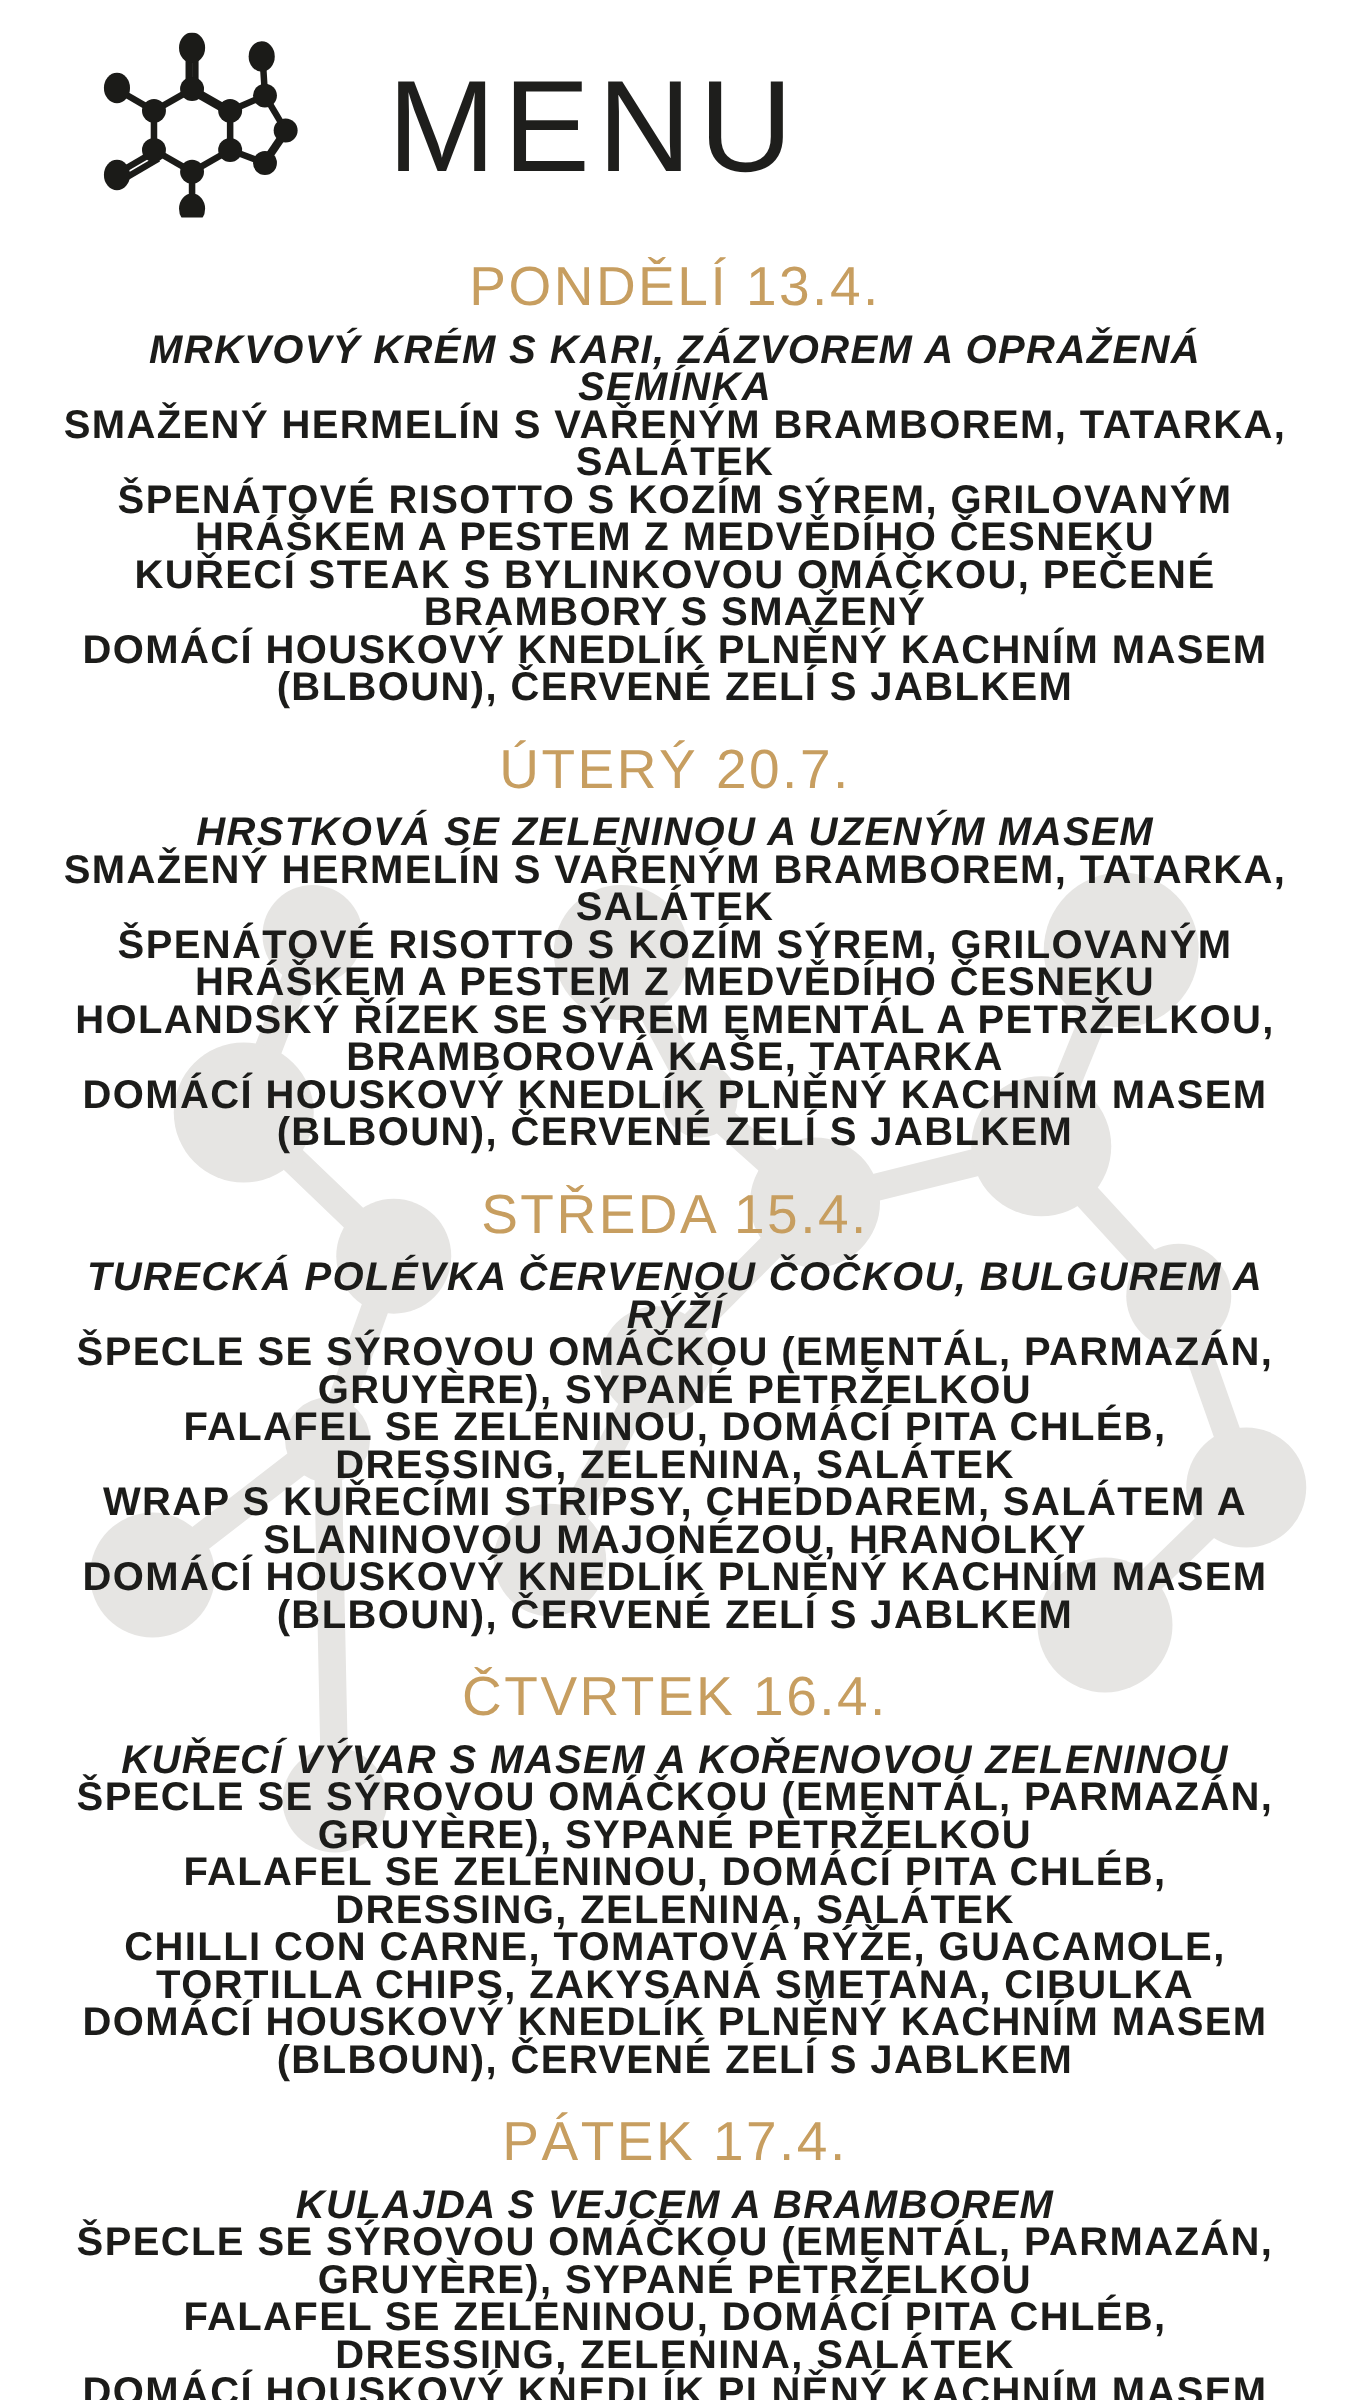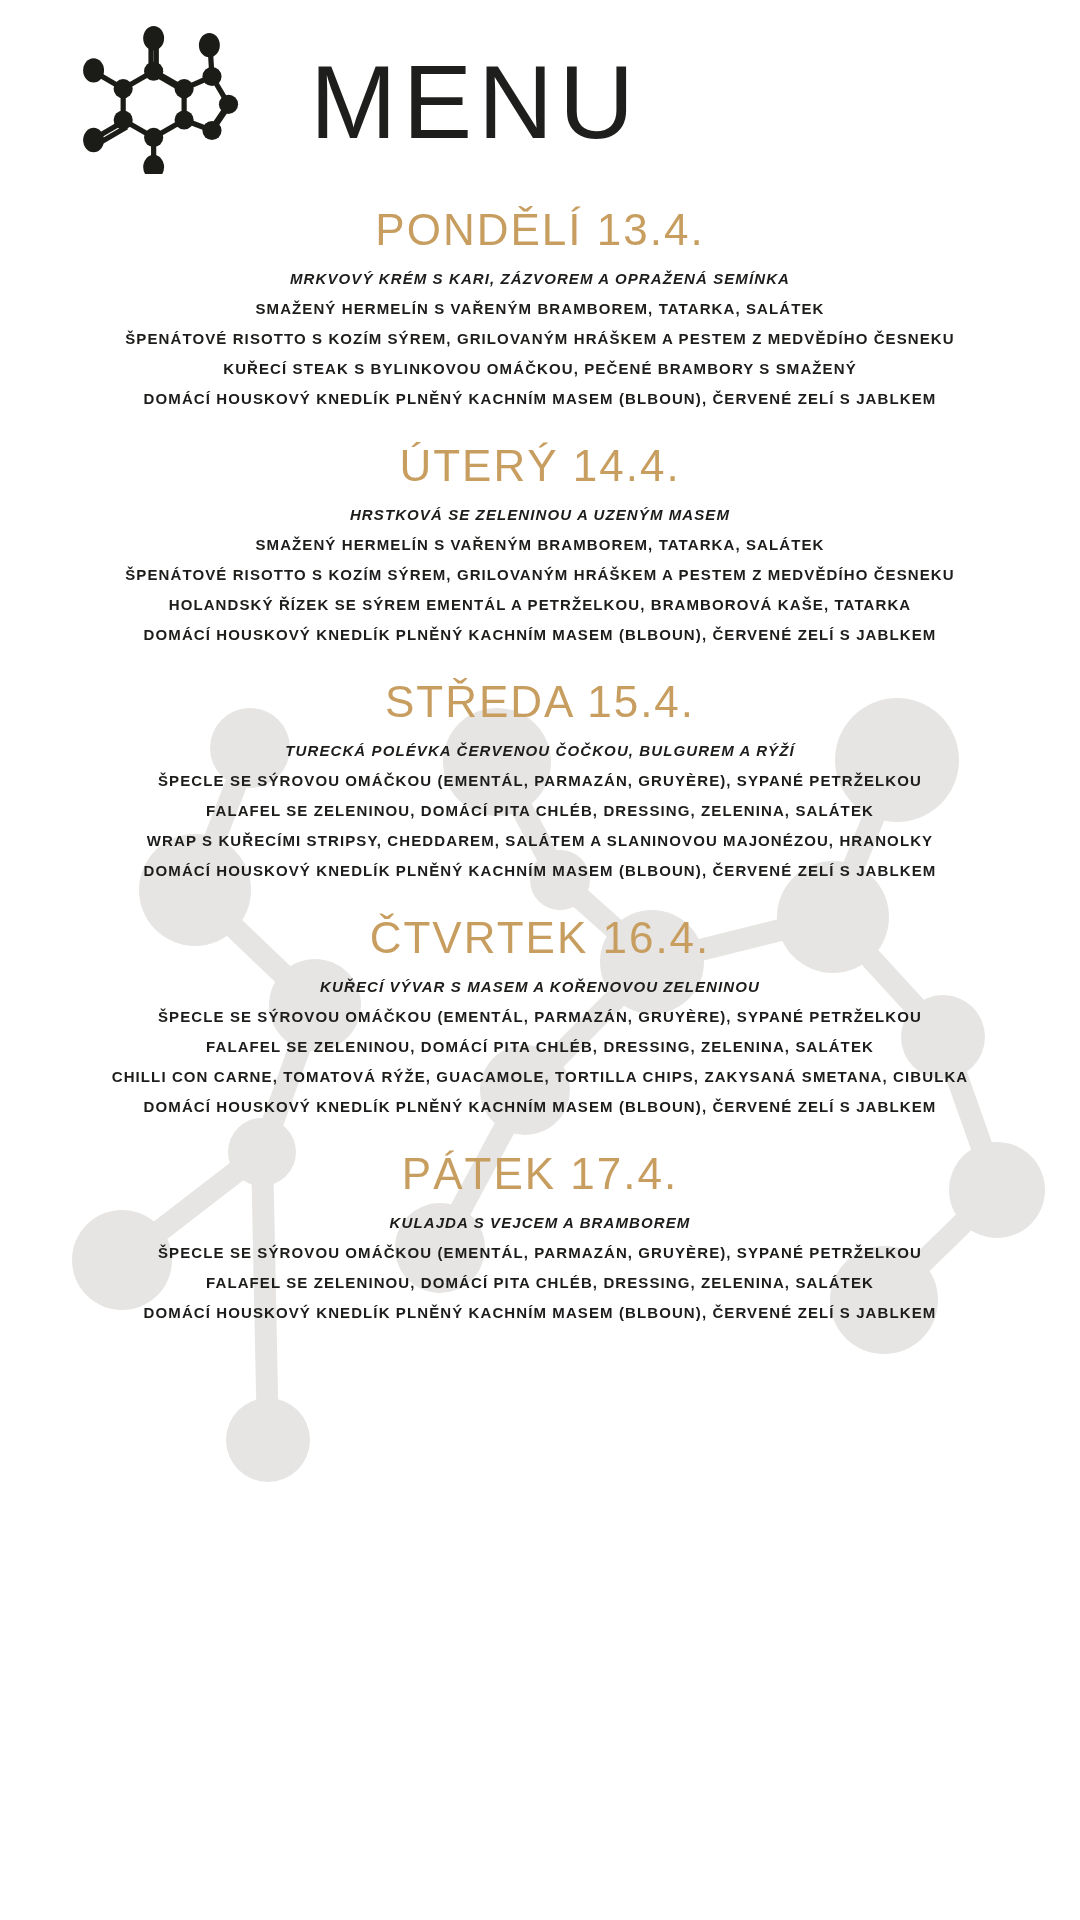--- a/index.html
+++ b/index.html
@@ -23,21 +23,21 @@
     color:#1e1e1c; line-height:1; margin-left:64px;
     font-family:"Liberation Sans", sans-serif;
   }
 
   .day-heading {
     font-size:44px; font-weight:400; letter-spacing:2px;
     color:#c79e60; line-height:56px; margin-top:24px;
   }
   .day-list {
     margin-top:6px;
-    font-size:15px; font-weight:700; letter-spacing:1.1px;
+    font-size:32px; font-weight:700; letter-spacing:1.1px;
     line-height:30px; color:#1c1c1a;
   }
   .soup { font-style:italic; }
 </style>
 </head>
 <body>
 
 <div class="page">
 
   <div class="watermark">
@@ -135,21 +135,21 @@
       <div class="day-list">
         <p class="soup">MRKVOVÝ KRÉM S KARI, ZÁZVOREM A OPRAŽENÁ SEMÍNKA</p>
         <p class="dish">SMAŽENÝ HERMELÍN S VAŘENÝM BRAMBOREM, TATARKA, SALÁTEK</p>
         <p class="dish">ŠPENÁTOVÉ RISOTTO S KOZÍM SÝREM, GRILOVANÝM HRÁŠKEM A PESTEM Z MEDVĚDÍHO ČESNEKU</p>
         <p class="dish">KUŘECÍ STEAK S BYLINKOVOU OMÁČKOU, PEČENÉ BRAMBORY S SMAŽENÝ</p>
         <p class="dish">DOMÁCÍ HOUSKOVÝ KNEDLÍK PLNĚNÝ KACHNÍM MASEM (BLBOUN), ČERVENÉ ZELÍ S JABLKEM</p>
       </div>
     </section>
 
     <section>
-      <h2 class="day-heading">ÚTERÝ 14.4.</h2>
+      <h2 class="day-heading">ÚTERÝ 20.7.</h2>
       <div class="day-list">
         <p class="soup">HRSTKOVÁ SE ZELENINOU A UZENÝM MASEM</p>
         <p class="dish">SMAŽENÝ HERMELÍN S VAŘENÝM BRAMBOREM, TATARKA, SALÁTEK</p>
         <p class="dish">ŠPENÁTOVÉ RISOTTO S KOZÍM SÝREM, GRILOVANÝM HRÁŠKEM A PESTEM Z MEDVĚDÍHO ČESNEKU</p>
         <p class="dish">HOLANDSKÝ ŘÍZEK SE SÝREM EMENTÁL A PETRŽELKOU, BRAMBOROVÁ KAŠE, TATARKA</p>
         <p class="dish">DOMÁCÍ HOUSKOVÝ KNEDLÍK PLNĚNÝ KACHNÍM MASEM (BLBOUN), ČERVENÉ ZELÍ S JABLKEM</p>
       </div>
     </section>
 
     <section>

